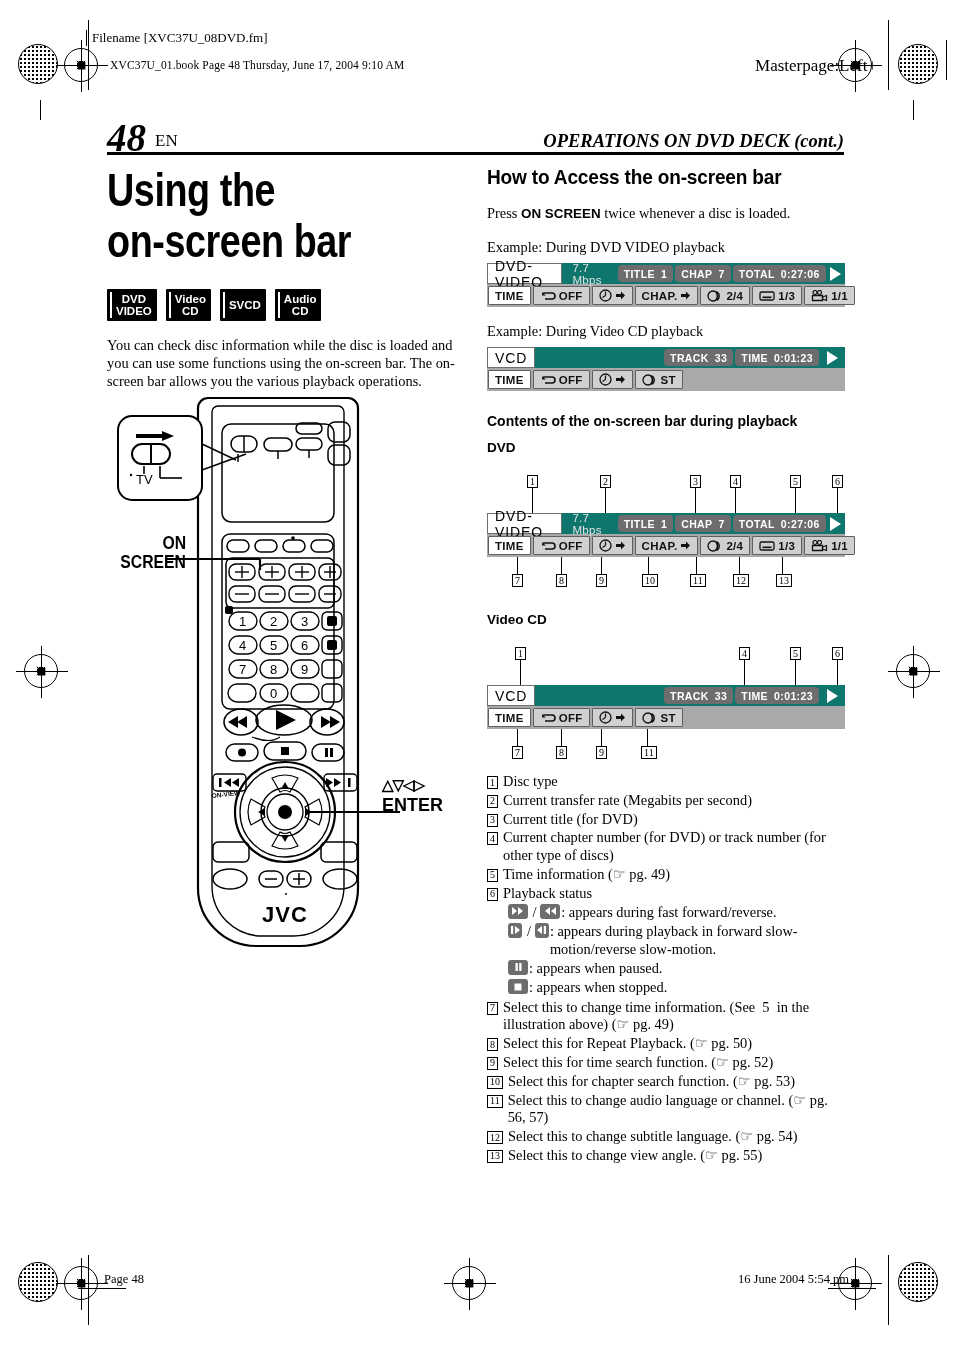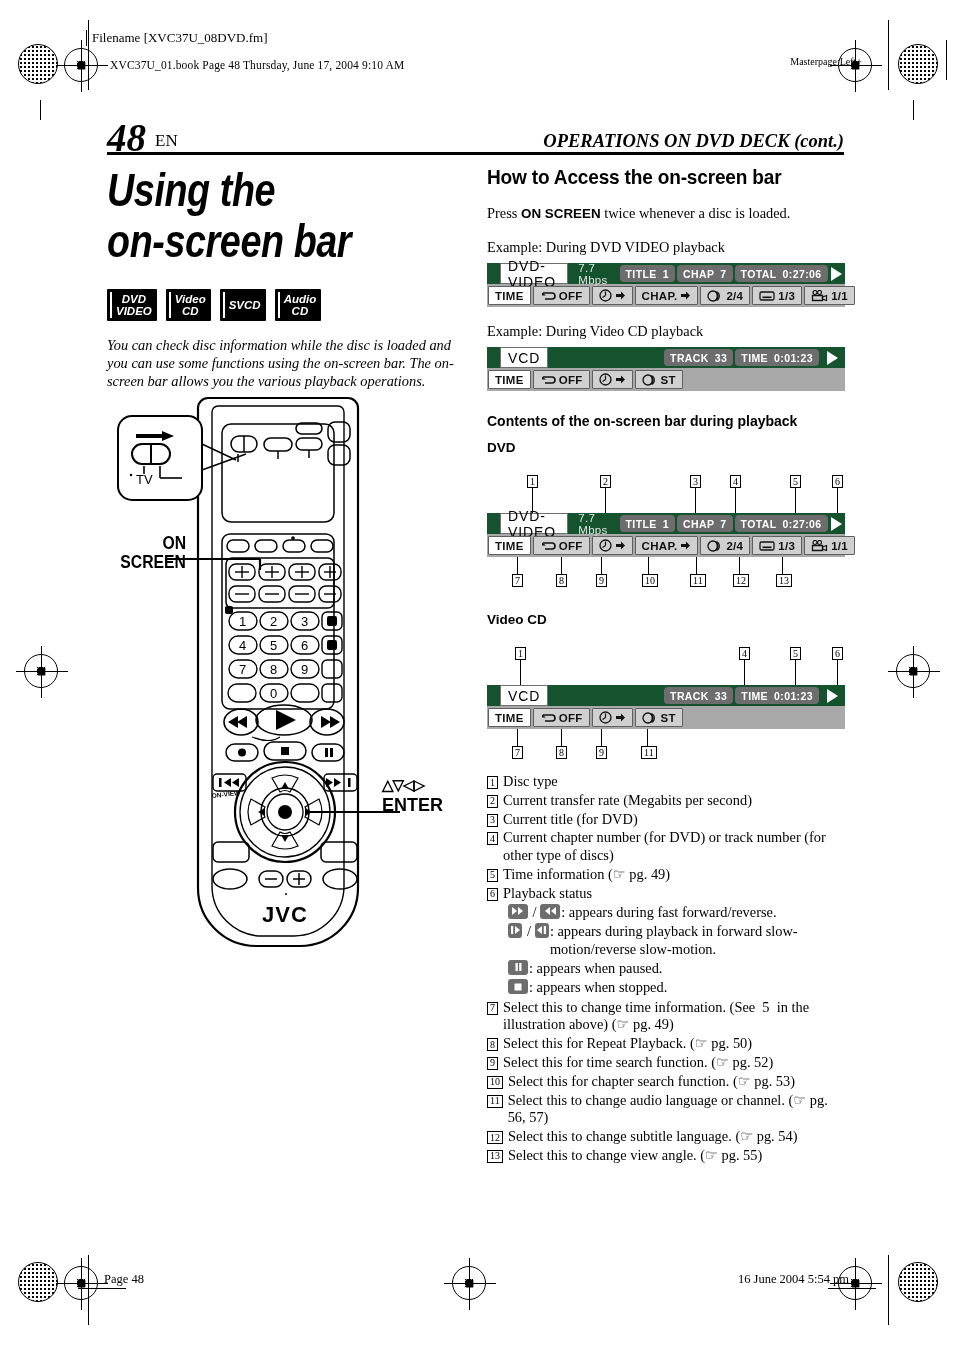--- a/index.html
+++ b/index.html
@@ -36,35 +36,35 @@
       border:1px solid #000;box-sizing:border-box;}
 
   .cropline{position:absolute;background:#000;}
 
   
   .hdr-filename{position:absolute;left:86px;top:30px;font-size:13px;
       font-family:"Liberation Serif",serif;}
   .hdr-filename .bar{display:inline-block;border-left:1px solid #000;padding-left:5px;}
   .hdr-book{position:absolute;left:110px;top:59px;font-size:11.5px;
       font-family:"Liberation Serif",serif;letter-spacing:.15px;}
-  .hdr-master{position:absolute;right:92px;top:56px;font-size:10px;}
+  .hdr-master{position:absolute;right:77px;top:56px;font-size:17px;}
   .ftr-page{position:absolute;left:104px;top:1272px;font-size:12.5px;}
   .ftr-date{position:absolute;right:105px;top:1272px;font-size:12.5px;}
 
   
   .pagenum{position:absolute;left:107px;top:118px;font-size:39px;font-weight:bold;
       font-style:italic;font-family:"Liberation Serif",serif;line-height:1;}
   .pagenum-en{position:absolute;left:155px;top:131px;font-size:17px;
       font-family:"Liberation Serif",serif;}
   .runhead{position:absolute;right:110px;top:131px;font-size:18.5px;font-weight:bold;
       font-style:italic;font-family:"Liberation Serif",serif;}
   .toprule{position:absolute;left:107px;top:152px;width:737px;height:3px;background:#000;}
 
   
-  .lcol{position:absolute;left:107px;top:165px;width:360px;font-style:italic;}
+  .lcol{position:absolute;left:107px;top:165px;width:360px;}
   .bigtitle{font-family:"Liberation Sans Narrow","Liberation Sans",sans-serif;
       font-weight:bold;font-size:46px;line-height:51px;letter-spacing:-0.5px;
       transform:scaleX(.82);transform-origin:left top;white-space:nowrap;}
   .discbadges{margin-top:22px;display:flex;gap:9px;align-items:flex-end;}
   .badge{background:#000;color:#fff;font-family:"Liberation Sans",sans-serif;
       font-weight:bold;text-align:center;line-height:12px;font-size:11.5px;
       padding:4px 5px 4px 9px;position:relative;border-radius:1px;}
   .badge:before{content:"";position:absolute;left:3px;top:3px;bottom:3px;width:2px;background:#fff;}
   .badge.one-line{padding-top:10px;padding-bottom:10px;}
   .intro{margin-top:15px;font-size:14.4px;line-height:18.2px;
@@ -92,21 +92,21 @@
   .exlabel{font-size:14.4px;margin-top:16px;font-family:"Liberation Serif",serif;}
   h3.sub{font-family:"Liberation Sans",sans-serif;font-weight:bold;
       font-size:14px;margin:22px 0 0 0;}
   h4.sub2{font-family:"Liberation Sans",sans-serif;font-weight:bold;
       font-size:13.5px;margin:11px 0 0 0;}
 
   
   .osd{width:358px;font-family:"Liberation Sans",sans-serif;
        -webkit-font-smoothing:none;}
   .osd-row{display:flex;align-items:stretch;height:21px;}
-  .osd-top{background:#14532d;padding-left:13px;}
+  .osd-top{background:#0f766e;}
   .osd-bot{background:#a9a9a9;height:23px;}
   .osd-disc{background:#ffffff;color:#000;font-size:14px;font-weight:500;
       display:flex;align-items:center;padding:0 7px;letter-spacing:.9px;
       border:1px solid #6f6f6f;box-sizing:border-box;}
   .osd-rate{color:#e3e3e3;font-size:11.5px;display:flex;align-items:center;
       padding:0 10px;letter-spacing:.3px;}
   .osd-spacer{flex:1;}
   .osd-chip{background:#6d6d6d;color:#fff;font-size:10.5px;font-weight:bold;
       display:flex;align-items:center;gap:6px;padding:0 6px;margin:2px 1px;
       border-radius:4px;letter-spacing:.4px;}

